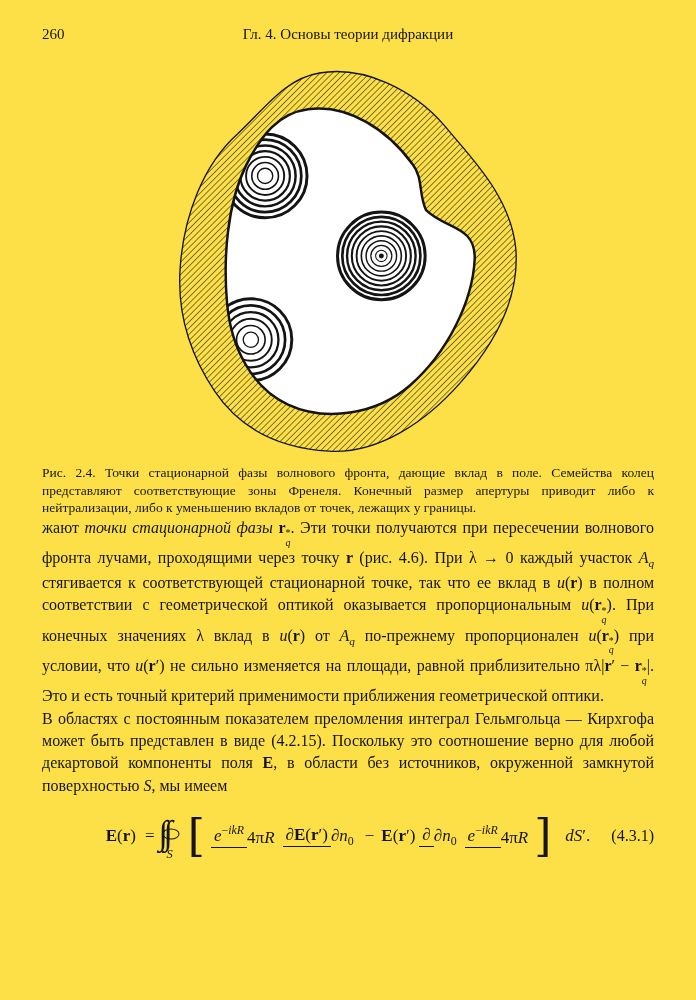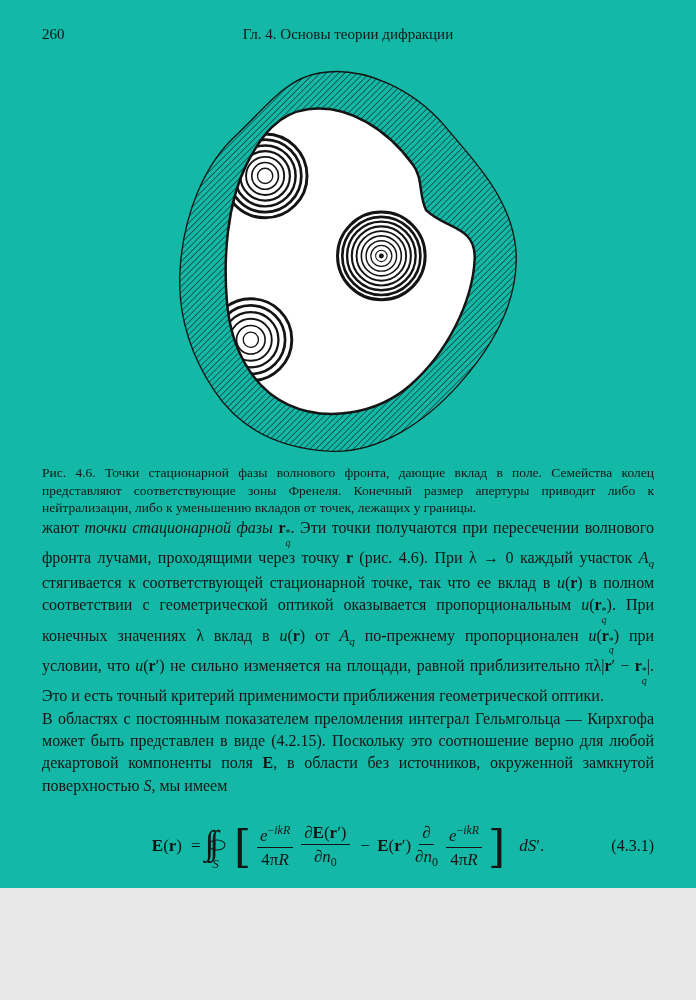--- a/index.html
+++ b/index.html
@@ -1,17 +1,17 @@
 <!DOCTYPE html>
 <html><head>
 <meta charset="utf-8">
 <style>
   html, body { margin: 0; padding: 0; background: #e8e8e8; }
   .page {
-    width: 696px; height: 888px; margin: 0 auto; background: #14b8a6;
+    width: 696px; height: 1000px; margin: 0 auto; background: #fde047;
     box-sizing: border-box; padding: 26px 42px 0 42px;
     font-family: "Liberation Serif", "DejaVu Serif", serif;
     color: #141414; overflow: hidden; position: relative;
   }
   .header { position: relative; font-size: 15px; height: 20px; }
   .page-num { position: absolute; left: 0; top: 0; }
   .running-title { text-align: center; }
 
   .figure-wrap { margin-top: 6px; text-align: center; }
   .figure-wrap svg { display: inline-block; }
@@ -29,21 +29,21 @@
     font-size: 62%; line-height: 0.95; vertical-align: -0.35em;
   }
   .section-heading { margin-top: 16px; font-size: 18.5px; line-height: 1.3; letter-spacing: 0.2px; }
   .section-heading .line2 { padding-left: 37px; }
 
   .equation { position: relative; margin-top: 10px; display: flex; align-items: center; justify-content: center; font-size: 17px; min-height: 58px; }
   .eq-content { display: inline-flex; align-items: center; justify-content: center; }
   .eq-number { position: absolute; right: 0; top: 50%; transform: translateY(-50%); font-size: 16px; }
   .op { margin: 0 7px; }
   .eq-lhs { margin-right: 2px; }
-  .frac { display: inline-flex; flex-direction: column; align-items: center; margin: 16px 4px; line-height: 1.12; }
+  .frac { display: inline-flex; align-items: center; margin: 8px 4px; line-height: 1.12; }
   .frac .num { border-bottom: 1.4px solid #141414; padding: 0 3px 2px 3px; }
   .frac .den { padding-top: 2px; }
   .bracket { font-size: 44px; font-weight: normal; line-height: 0.9; margin: 0 2px; font-family: "DejaVu Serif", serif; }
   .oiint { position: relative; display: inline-block; margin: 0 8px 0 2px; padding-bottom: 6px; }
   .oiint-glyphs { font-size: 34px; letter-spacing: -0.42em; padding-right: 0.42em; line-height: 1; display: inline-block; }
   .oiint-circle { position: absolute; left: 50%; top: 46%; transform: translate(-50%,-50%); width: 15px; height: 9px; border: 1.4px solid #141414; border-radius: 50%; background: transparent; }
   .oiint-sub { position: absolute; left: 3px; bottom: -6px; font-size: 12.5px; }
   .eq-ds { margin-left: 12px; }
   sup, sub { font-size: 70%; }
 </style>
@@ -99,21 +99,21 @@
         <circle cx="88" cy="302" r="8" stroke-width="1.4"></circle>
         <circle cx="88" cy="302" r="15" stroke-width="1.7"></circle>
         <circle cx="88" cy="302" r="22" stroke-width="2.0"></circle>
         <circle cx="88" cy="302" r="29" stroke-width="2.4"></circle>
         <circle cx="88" cy="302" r="36" stroke-width="2.8"></circle>
         <circle cx="88" cy="302" r="43" stroke-width="3.1"></circle>
       </g>
     </svg>
   </div>
 
-  <div class="caption">Рис. 4.6. Точки стационарной фазы волнового фронта, дающие вклад в поле. Семейства колец представляют соответствующие зоны Френеля. Конечный размер апертуры приводит либо к нейтрализации, либо к уменьшению вкладов от точек, лежащих у границы.</div>
+  <div class="caption">Рис. 2.4. Точки стационарной фазы волнового фронта, дающие вклад в поле. Семейства колец представляют соответствующие зоны Френеля. Конечный размер апертуры приводит либо к нейтрализации, либо к уменьшению вкладов от точек, лежащих у границы.</div>
 
   <div class="bodytext">жают <i>точки стационарной фазы</i> <b>r</b><span class="ss">
         <span>*</span>
         <span><i>q</i></span>
       </span>. Эти точки получаются при пересечении волнового фронта лучами, проходящими через точку <b>r</b> (рис. 4.6). При λ → 0 каждый участок <i>A<sub>q</sub></i> стягивается к соответствующей стационарной точке, так что ее вклад в <i>u</i>(<b>r</b>) в полном соответствии с геометрической оптикой оказывается пропорциональным <i>u</i>(<b>r</b><span class="ss">
         <span>*</span>
         <span><i>q</i></span>
       </span>). При конечных значениях λ вклад в <i>u</i>(<b>r</b>) от <i>A<sub>q</sub></i> по-прежнему пропорционален <i>u</i>(<b>r</b><span class="ss">
         <span>*</span>
         <span><i>q</i></span>

